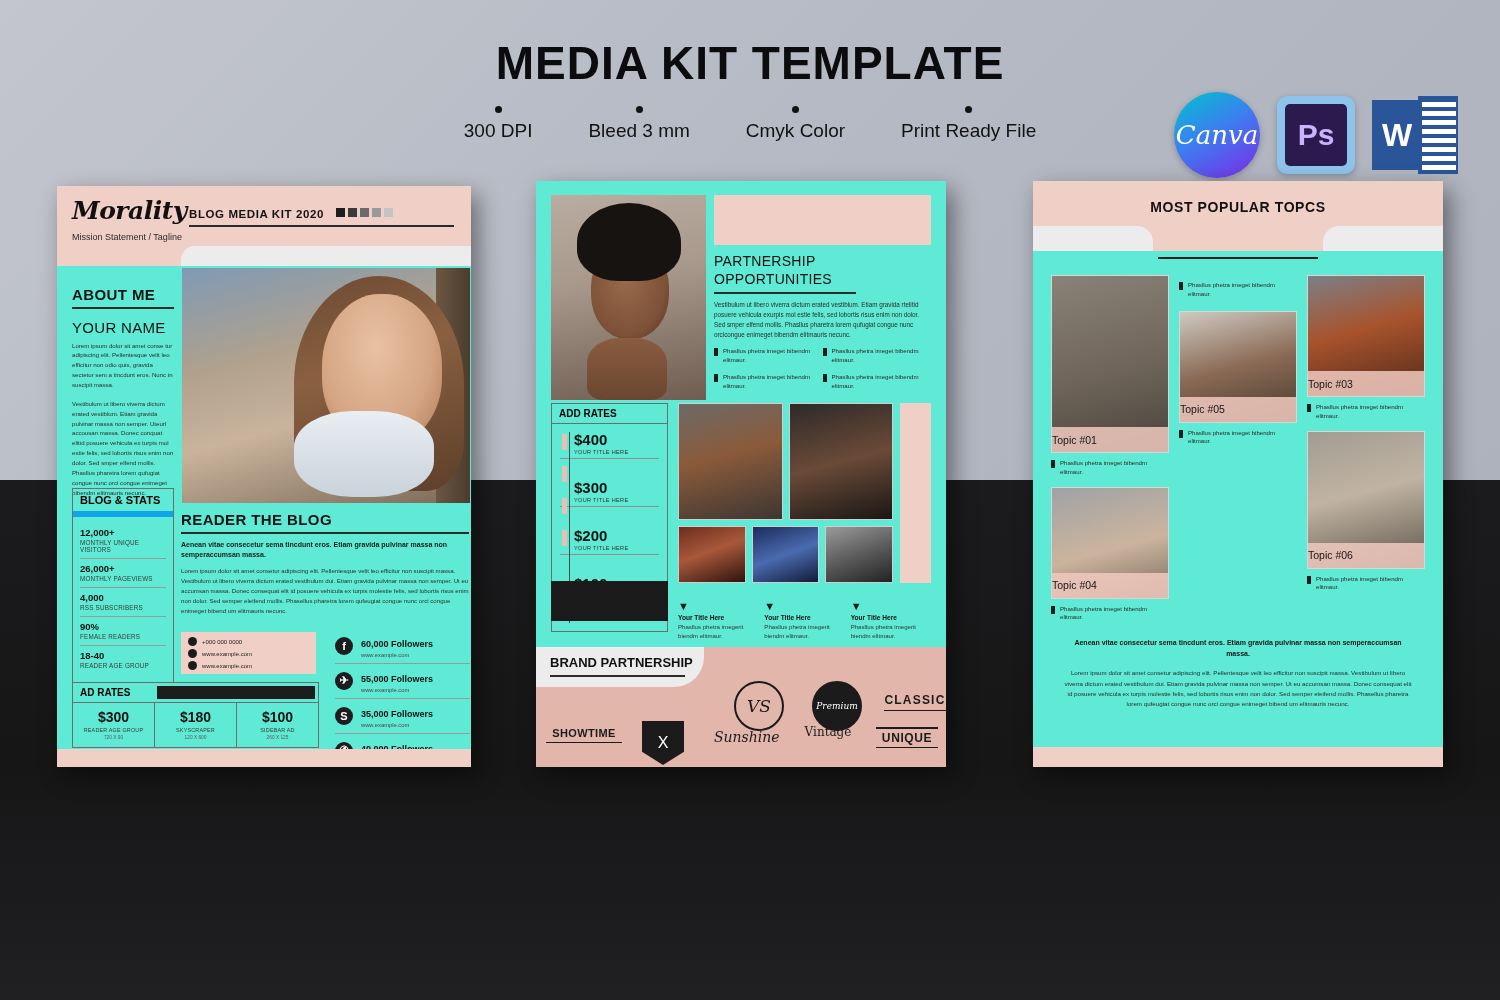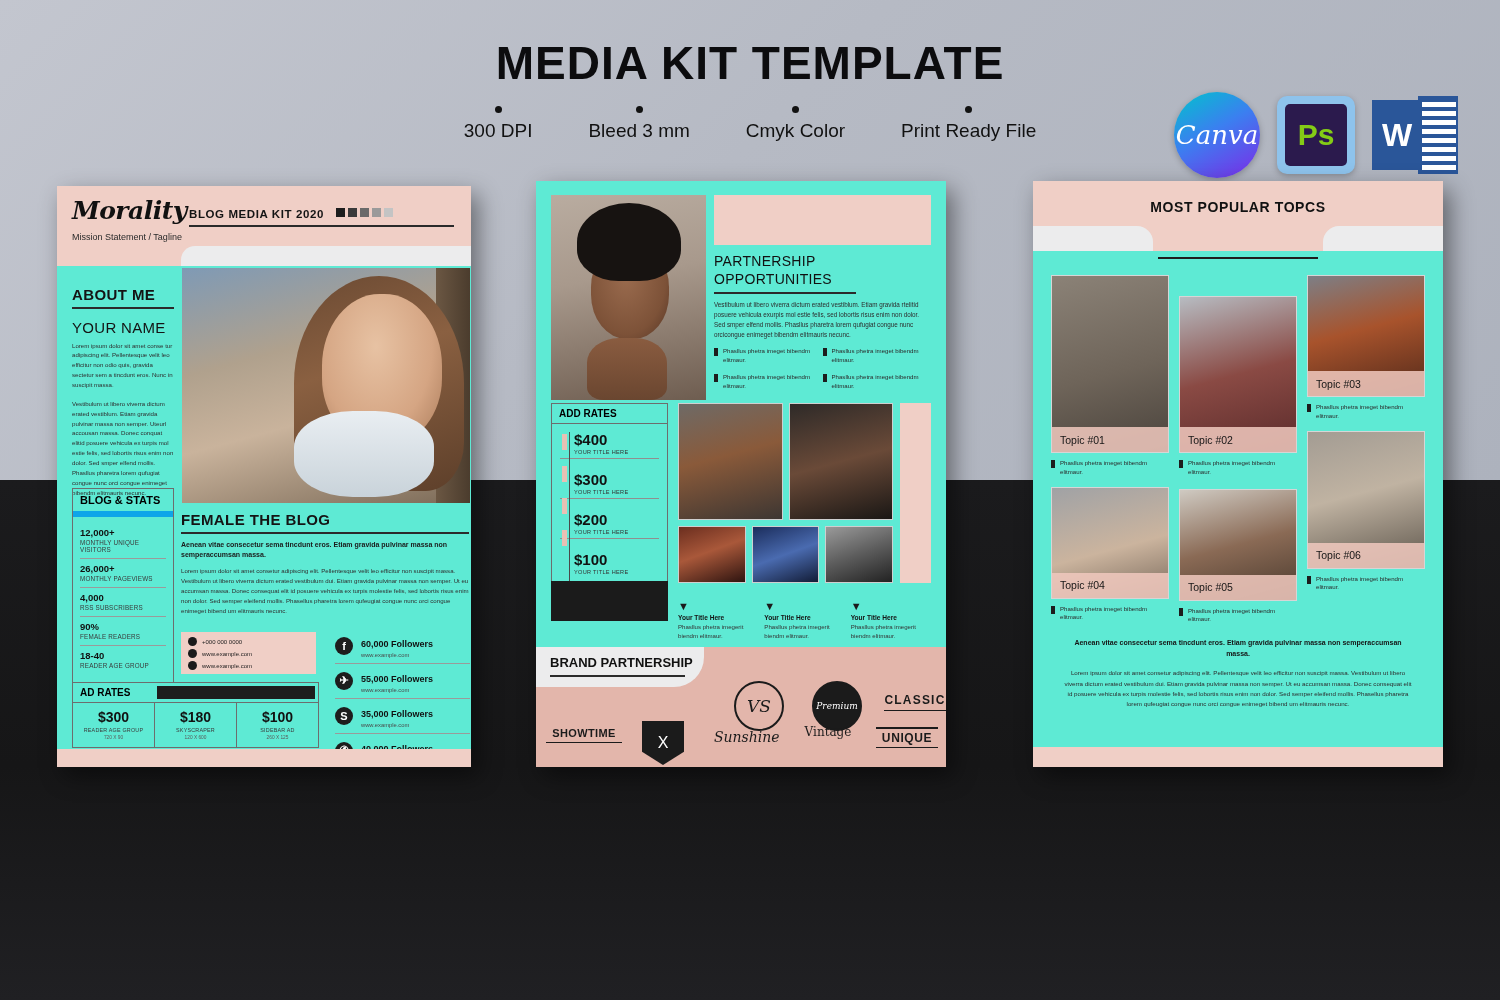--- a/index.html
+++ b/index.html
@@ -34,21 +34,21 @@
     box-shadow:0 2px 6px rgba(0,0,0,.25);
   }
   .ps{
     width:78px;height:78px;border-radius:10px;background:#8ec3ec;
     display:flex;align-items:center;justify-content:center;
     box-shadow:0 2px 6px rgba(0,0,0,.25);
   }
   .ps i{
     width:62px;height:62px;border-radius:5px;background:#2b1a4d;
     display:flex;align-items:center;justify-content:center;
-    color:#84cc16;font-size:30px;font-weight:bold;font-style:normal;
+    color:#c4b5fd;font-size:30px;font-weight:bold;font-style:normal;
   }
   .word{ width:86px;height:78px; position:relative; }
   .word .wl{ position:absolute;left:0;top:4px;width:50px;height:70px;background:#2a5699;
     display:flex;align-items:center;justify-content:center;color:#fff;font-size:32px;font-weight:bold;}
   .word .wr{ position:absolute;left:46px;top:0;width:40px;height:78px;background:#fff;border:2px solid #2a5699;
     background-image:repeating-linear-gradient(180deg,#2a5699 0 4px,#fff 4px 9px);}
 
   .flyer{ position:absolute; background:#5eead4; box-shadow:7px 9px 22px rgba(0,0,0,.45); }
 
   
@@ -130,21 +130,21 @@
   .po .rule{ height:1.5px; background:#2b2b2b; width:142px; margin-top:4px;}
   .po .p{ font-size:6.3px; line-height:1.6; margin-top:6px; color:#2c2c2c;}
   .po .bl{ display:flex; flex-wrap:wrap; margin-top:7px; }
   .po .bi{ width:50%; display:flex; gap:5px; margin-bottom:9px; padding-right:6px;}
   .po .sq{ width:4px;height:8px;background:#1d1d1d;flex:none;margin-top:1px;}
   .po .bt{ font-size:6.1px; line-height:1.45; color:#2a2a2a;}
   .addrates{ position:absolute; left:15px; top:222px; width:117px; }
   .addrates .hd{ padding:4px 7px; font-size:10px; font-weight:bold; border-bottom:1px solid #6d6d6d;}
   .addrates .bd{ padding:7px 8px 9px; position:relative;}
   .addrates .vline{ position:absolute; left:17px; top:8px; bottom:8px; width:1px; background:#4a4a4a;}
-  .addrates .r{ padding-left:14px; border-bottom:1px solid #8f8f8f; padding-bottom:3px; margin-bottom:12px;}
+  .addrates .r{ padding-left:14px; border-bottom:1px solid #8f8f8f; padding-bottom:3px; margin-bottom:20px;}
   .addrates .r:last-child{ border-bottom:none; }
   .addrates .pr{ font-size:15px; font-weight:bold; color:#111;}
   .addrates .tt{ font-size:5.6px; color:#333; letter-spacing:.3px; margin-top:1px;}
   .addrates .tick{ position:absolute; left:10px; width:5px; height:16px; background:#e8c0b4;}
   .f2-dark{ position:absolute; left:15px; top:400px; width:117px; height:40px; background:#1b1b1b;}
   .g2{ position:absolute; left:142px; top:222px; width:215px; }
   .g2 .big2{ display:flex; gap:6px; }
   .g2 .bcell{ flex:1; height:117px; border:1px solid #cfcfcf;}
   .b1{ background:linear-gradient(165deg,#6e6a66 0%,#8a5a3a 45%,#3d3632 100%);}
   .b2{ background:linear-gradient(165deg,#2e2a28 0%,#6a4a38 50%,#1a1715 100%);}
@@ -175,21 +175,21 @@
      border-top-right-radius:16px;}
   .f3-notch-r{ position:absolute; right:0; top:45px; width:120px; height:25px; background:#ececed;
      border-top-left-radius:16px;}
   .f3-title{ position:absolute; left:0; top:18px; width:100%; text-align:center;
      font-size:14px; font-weight:bold; letter-spacing:.6px; color:#111;}
   .f3-rule{ position:absolute; left:125px; top:76px; width:160px; height:2px; background:#1d1d1d;}
   .tgrid{ position:absolute; left:18px; top:94px; width:374px; display:flex; gap:10px;}
   .tcol{ flex:1; }
   .tcard{ position:relative; width:100%; overflow:hidden; border:1px solid #d6d6d6;}
   .tcard .ribbon{ position:absolute; left:0; bottom:0; width:100%; height:25px;
-     background:rgba(240,200,190,.86); display:flex; align-items:center; padding-left:8px;}
+     background:rgba(240,200,190,.86); display:flex; align-items:center; }
   .tcard .ribbon span{ font-size:10.5px; color:#151515;}
   .tdesc{ display:flex; gap:5px; margin-top:6px; }
   .tdesc .sq{ width:4px;height:8px;background:#1d1d1d;flex:none;margin-top:1px;}
   .tdesc .tx{ font-size:6.1px; line-height:1.45; color:#2a2a2a;}
   .p01{ height:176px; background:linear-gradient(165deg,#8b8277 0%,#6e6459 55%,#4a433c 100%);}
   .p02{ height:155px; background:linear-gradient(165deg,#b7bcc2 0%,#8a4a44 50%,#5a2b2b 100%);}
   .p03{ height:120px; background:linear-gradient(165deg,#7d7f86 0%,#a8532c 45%,#51291a 100%);}
   .p04{ height:110px; background:linear-gradient(165deg,#a0a2a5 0%,#cbb49e 55%,#7a6a5c 100%);}
   .p05{ height:110px; background:linear-gradient(165deg,#cfcac2 0%,#8a6a55 50%,#4a3a2e 100%);}
   .p06{ height:136px; background:linear-gradient(165deg,#a39c93 0%,#c0b3a2 45%,#5e564c 100%);}
@@ -295,21 +295,21 @@
         <div class="sub">FEMALE READERS</div>
       </div>
       <div class="row">
         <div class="big">18-40</div>
         <div class="sub">READER AGE GROUP</div>
       </div>
     </div>
   </div>
 
   <div class="abb">
-    <div class="sec-h">FEMALE THE BLOG</div>
+    <div class="sec-h">READER THE BLOG</div>
     <div class="sec-rule"></div>
     <div class="lead">Aenean vitae consecetur sema tincdunt eros. Etiam gravida pulvinar massa non semperaccumsan massa.</div>
     <div class="body-s">Lorem ipsum dolor sit amet consetur adipiscing elit. Pellentesque velit leo efficitur non suscipit massa. Vestibulum ut libero viverra dictum erated vestibulum dui. Etiam gravida pulvinar massa non semper. Ut eu accumsan massa. Donec consequat elit id posuere vehicula ex turpis molestie felis, sed lobortis risus enim non dolor. Sed semper eleifend mollis. Phasellus pharetra lorem qufeugiat congue nunc orci congue enimeget bibend um elitmauris necunc.</div>
   </div>
 
   <div class="contact">
     <div class="c">
         <span class="ic"></span>
         <span class="tx">+000 000 0000</span>
       </div>
@@ -537,26 +537,20 @@
             <span>Topic #04</span>
           </div>
       </div>
       <div class="tdesc">
           <span class="sq"></span>
           <span class="tx">Phasllus phetra imeget bibendm elitmaur.</span>
         </div>
     </div>
 
     <div class="tcol">
-      <div class="tcard" style="margin-top:21px">
-        <div class="p02"></div>
-        <div class="ribbon">
-            <span>Topic #02</span>
-          </div>
-      </div>
       <div class="tdesc">
           <span class="sq"></span>
           <span class="tx">Phasllus phetra imeget bibendm elitmaur.</span>
         </div>
       <div class="tcard" style="margin-top:12px">
         <div class="p05"></div>
         <div class="ribbon">
             <span>Topic #05</span>
           </div>
       </div>

